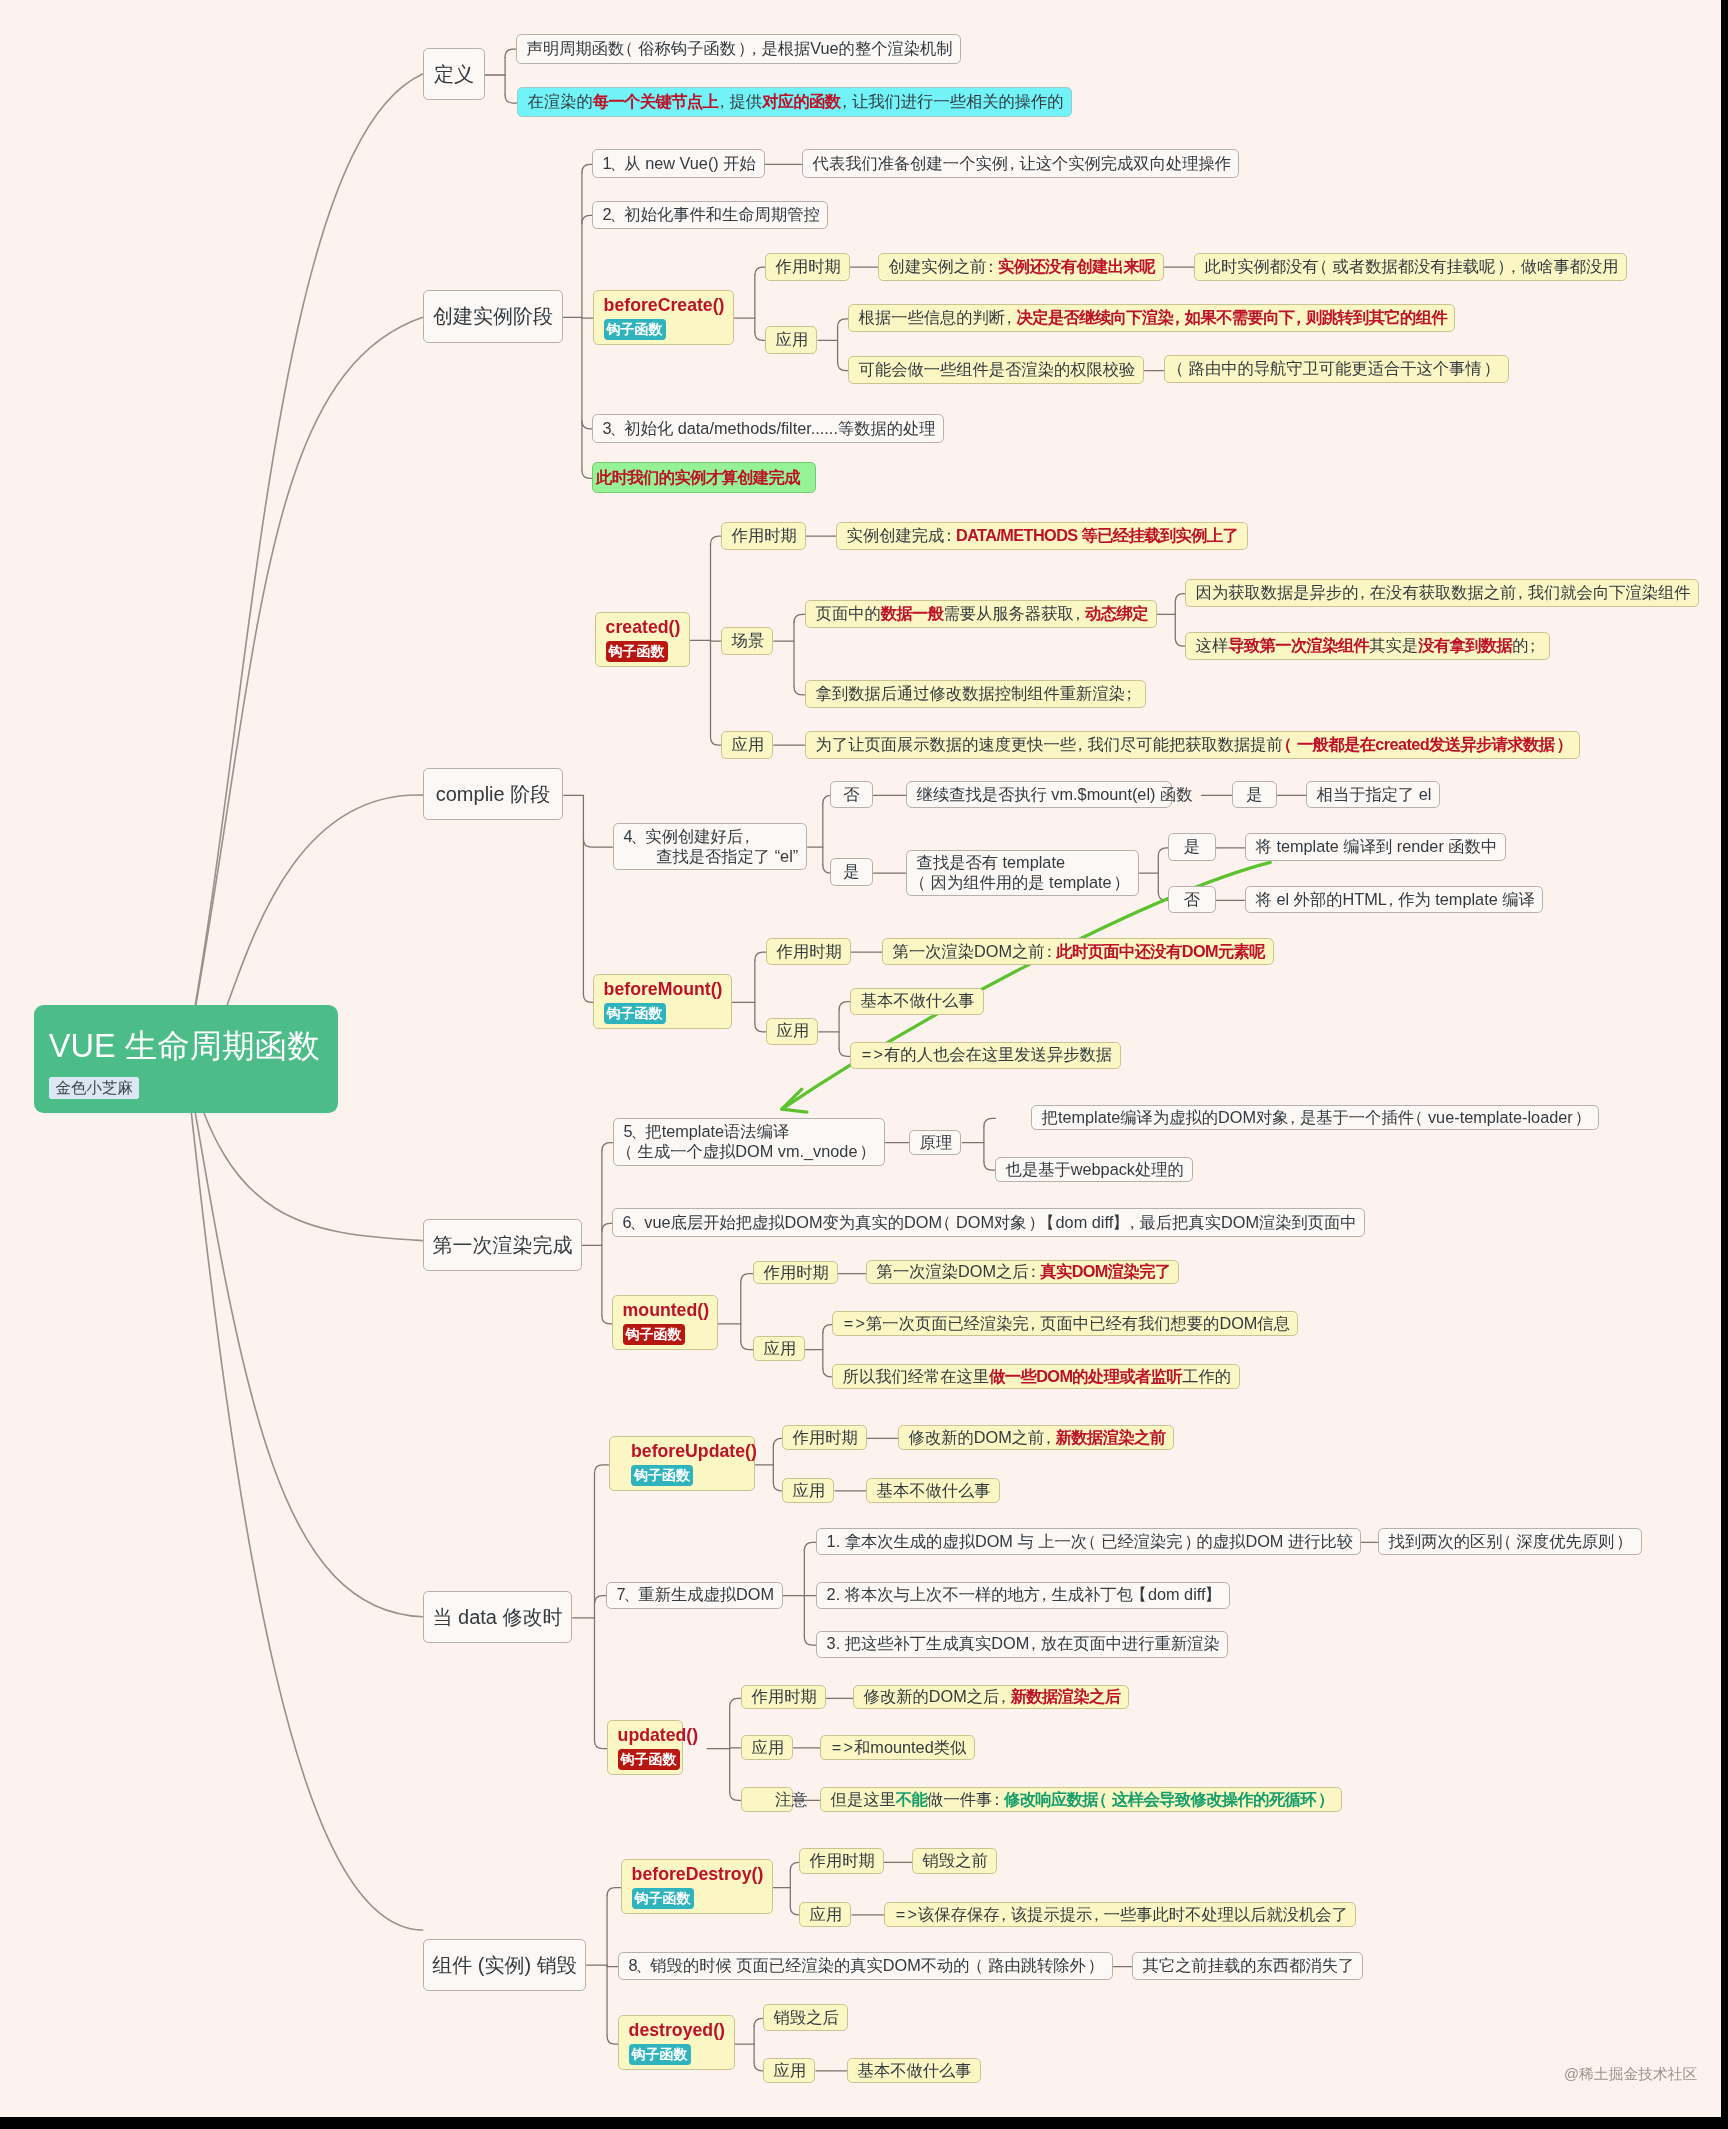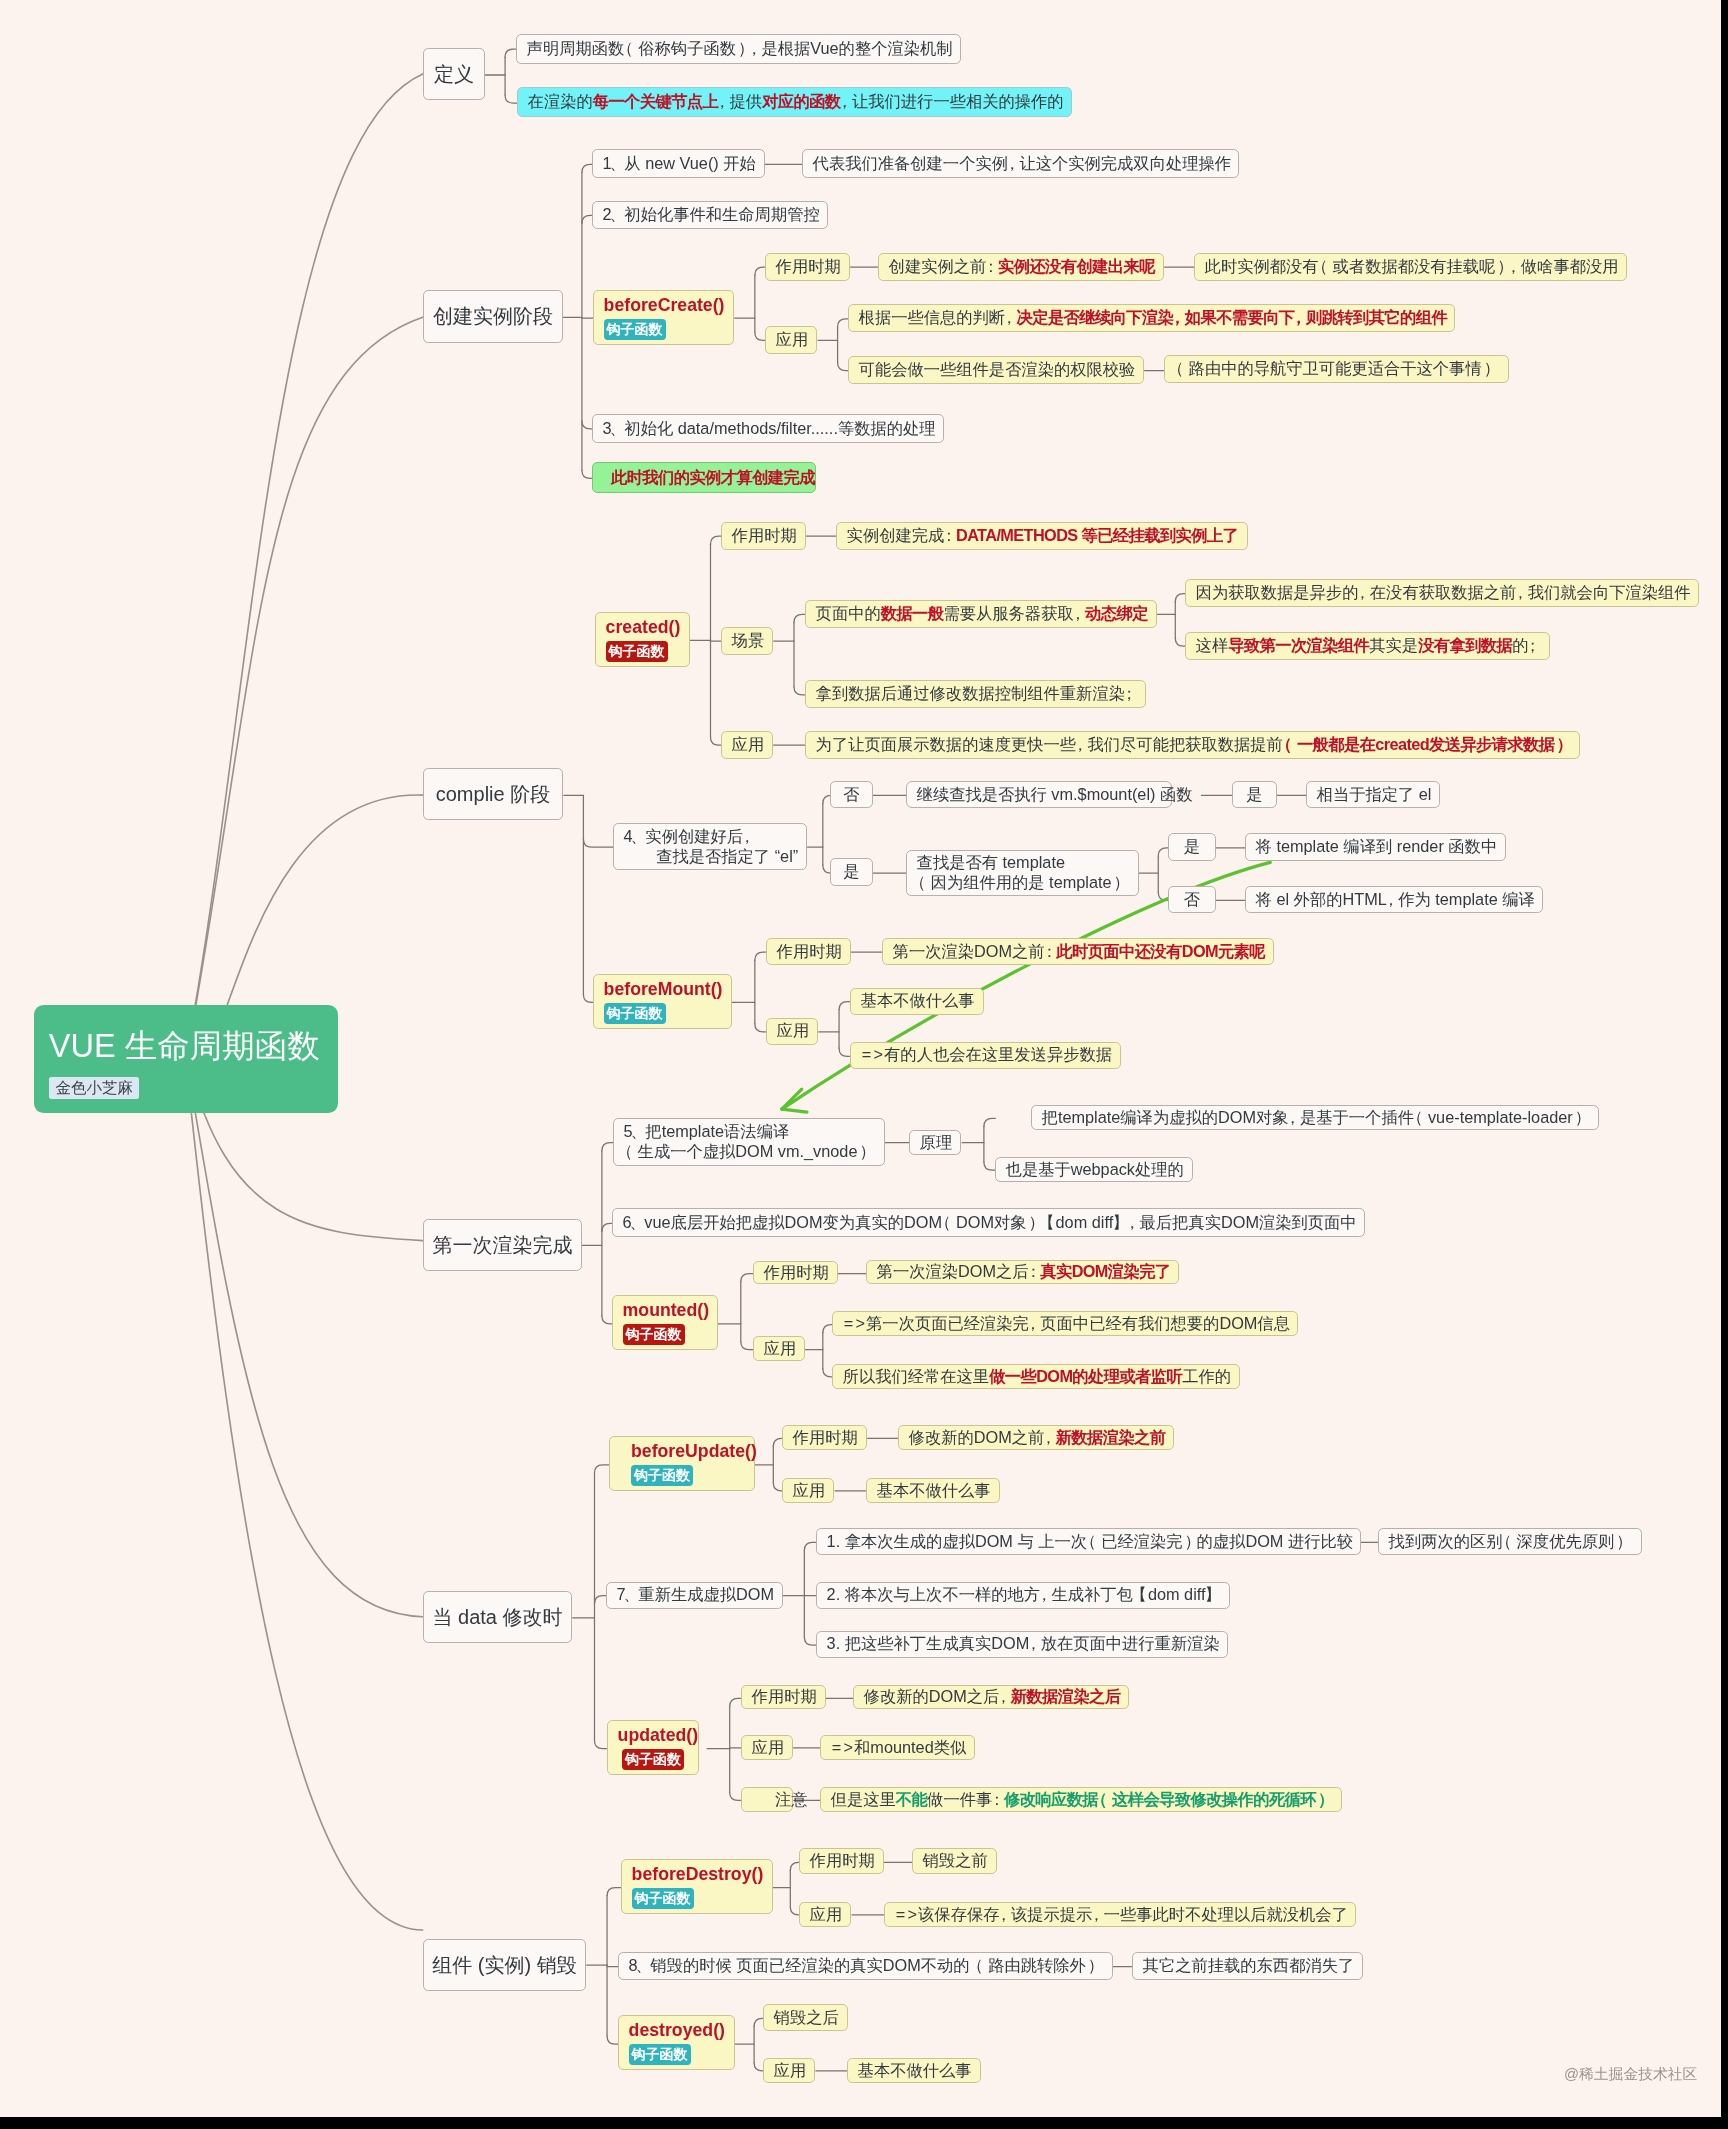--- a/index.html
+++ b/index.html
@@ -6,21 +6,21 @@
 html,body{margin:0;padding:0;background:#000;width:1729px;height:2129px;}
 #stage{position:relative;width:1729px;height:2129px;overflow:hidden;background:#000;}
 #canvas{position:absolute;left:0;top:0;width:1721px;height:2117px;background:#fdf3ee;overflow:hidden;}
 #links{position:absolute;left:0;top:0;}
 .node{position:absolute;box-sizing:border-box;display:flex;flex-direction:column;justify-content:center;
   font-family:"Liberation Sans",sans-serif;white-space:nowrap;}
 .node .ln{display:block;line-height:1.22;}
 .plain{background:#fbf8f6;border:0.7px solid #b9afaa;border-radius:5.2px;color:#333a3f;padding:0 9.6px;}
 .yellow{background:#fbf7c4;border:0.7px solid #c9c291;border-radius:5.2px;color:#333a3f;padding:0 9.6px;}
 .cyan{background:#72f3f7;border:0.7px solid #9fc9cd;border-radius:5.2px;color:#333a3f;padding:0 9.6px;}
-.green{background:#96f296;border:0.7px solid #72c972;border-radius:5.2px;color:#333a3f;padding:0 18px;}
+.green{background:#96f296;border:0.7px solid #72c972;border-radius:5.2px;color:#333a3f;padding:0 3px;}
 .root{background:#4cbc89;border-radius:9.6px;color:#fff;padding:25px 0 0 14.8px;justify-content:flex-start;}
 .root .ln{line-height:1.0;}
 .root .authbadge{margin-top:14px;}
 .r{color:#bd1128;font-weight:700;letter-spacing:-0.6px;}
 .gr{color:#169e6a;font-weight:700;letter-spacing:-0.6px;}
 .hook{color:#bd1128;font-weight:700;}
 .pz{display:inline-block;width:.70em;text-align:left;text-indent:-.25em;}
 .pzt{display:inline-block;width:.72em;text-align:left;text-indent:-.21em;}
 .pzd{display:inline-block;width:.78em;text-align:left;text-indent:-.14em;}
 .pzw{display:inline-block;width:.72em;text-align:center;}
@@ -363,21 +363,21 @@
         <div class="node yellow" style="left: 832px; top: 1364px; width: 408px; height: 25px; font-size: 16.3px;">
           <span class="ln"><span>所以我们经常在这里</span><span class="r">做一些DOM的处理或者监听</span><span>工作的</span></span>
         </div>
         <div class="node yellow" style="left: 609px; top: 1436px; width: 146px; height: 55px; font-size: 17.7px; padding-left: 21px;">
           <span class="ln"><span class="hook">beforeUpdate()</span></span>
           <span class="ln"><span class="badge" style="background: rgb(47, 179, 189);">钩子函数</span></span>
         </div>
         <div class="node plain" style="left: 606px; top: 1582px; width: 177px; height: 26.6px; font-size: 16.3px;">
           <span class="ln"><span>7</span><span class="pzd">、</span><span>重新生成虚拟DOM</span></span>
         </div>
-        <div class="node yellow" style="left: 607px; top: 1720px; width: 92px; height: 55px; font-size: 17.7px; text-align: center;">
+        <div class="node yellow" style="left: 607px; top: 1720px; width: 76px; height: 55px; font-size: 17.7px; text-align: center;">
           <span class="ln"><span class="hook">updated()</span></span>
           <span class="ln"><span class="badge" style="background: rgb(184, 22, 17);">钩子函数</span></span>
         </div>
         <div class="node yellow" style="left: 782px; top: 1425px; width: 85px; height: 25px; font-size: 16.3px;">
           <span class="ln"><span>作用时期</span></span>
         </div>
         <div class="node yellow" style="left: 782px; top: 1478px; width: 52px; height: 25px; font-size: 16.3px;">
           <span class="ln"><span>应用</span></span>
         </div>
         <div class="node yellow" style="left: 898px; top: 1425px; width: 276px; height: 25px; font-size: 16.3px;">

